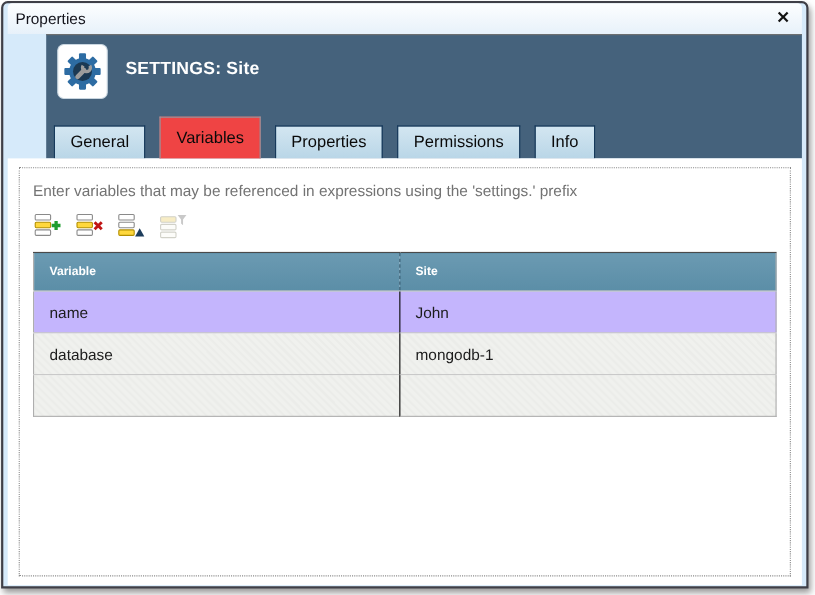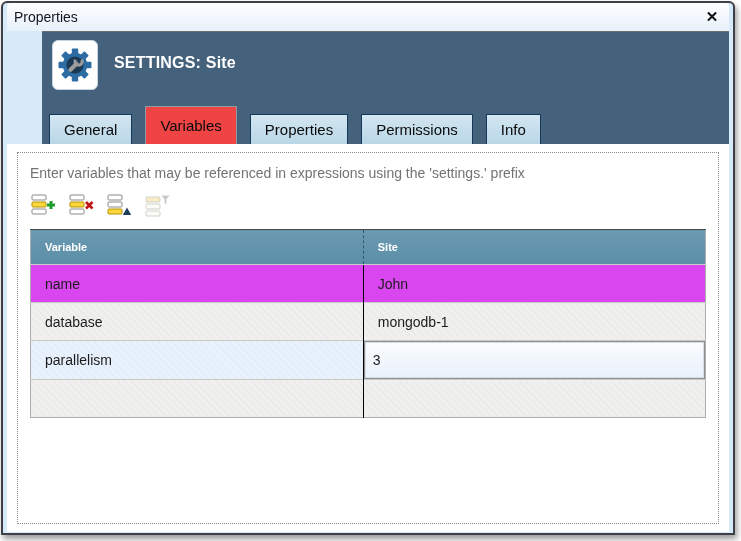--- a/index.html
+++ b/index.html
@@ -63,21 +63,21 @@
                border:1px solid #aeaeae; font-size:14px; }
   .var-table col.c1 { width:49.3%; }
   .var-table th { height:35px; text-align:left; padding:0 0 0 14px; font-weight:bold;
                   font-size:11px; color:#ffffff;
                   background:linear-gradient(#6b9ab2,#5b8ea7);
                   border-top:1px solid #4a4a4a; }
   .var-table th + th { border-left:1px dashed #33586e; }
   .var-table td { height:38px; padding:0 0 0 14px; color:#1c1c1c;
                   border-top:1px solid #c9c9c9; border-left:1px solid #000000; }
   .var-table td:first-child { border-left:none; }
-  tr.row-normal td  { background:#d946ef; }
+  tr.row-normal td  { background:#c4b5fd; }
   tr.row-alt td, tr.row-empty td {
       background:#f0f1ee;
       background-image:repeating-linear-gradient(45deg, rgba(0,0,0,0.02) 0 2px, transparent 2px 5px);margin-top:24px; }
   tr.row-selected td { background:#e9f2fc;
       background-image:repeating-linear-gradient(45deg, rgba(40,90,160,0.03) 0 2px, transparent 2px 5px); }
   td.editor-cell { padding:0; }
   .cell-editor { width:100%; height:38px; border:1px solid #8f8f8f; outline:1px solid #d7dee6;
                  outline-offset:-2px; background:linear-gradient(#fafcff,#e9f1fb);
                  font-family:"Liberation Sans",sans-serif; font-size:14px; color:#1c1c1c;
                  padding:0 0 0 8px; }
@@ -189,26 +189,20 @@
             </thead>
             <tbody>
               <tr class="row-normal">
                 <td>name</td>
                 <td>John</td>
               </tr>
               <tr class="row-alt">
                 <td>database</td>
                 <td>mongodb-1</td>
               </tr>
-              <tr class="row-selected">
-                <td>parallelism</td>
-                <td class="editor-cell">
-                  <input class="cell-editor" value="3" style="">
-                </td>
-              </tr>
               <tr class="row-empty">
                 <td></td>
                 <td></td>
               </tr>
             </tbody>
           </table>
 
         </div>
       </div>
 

